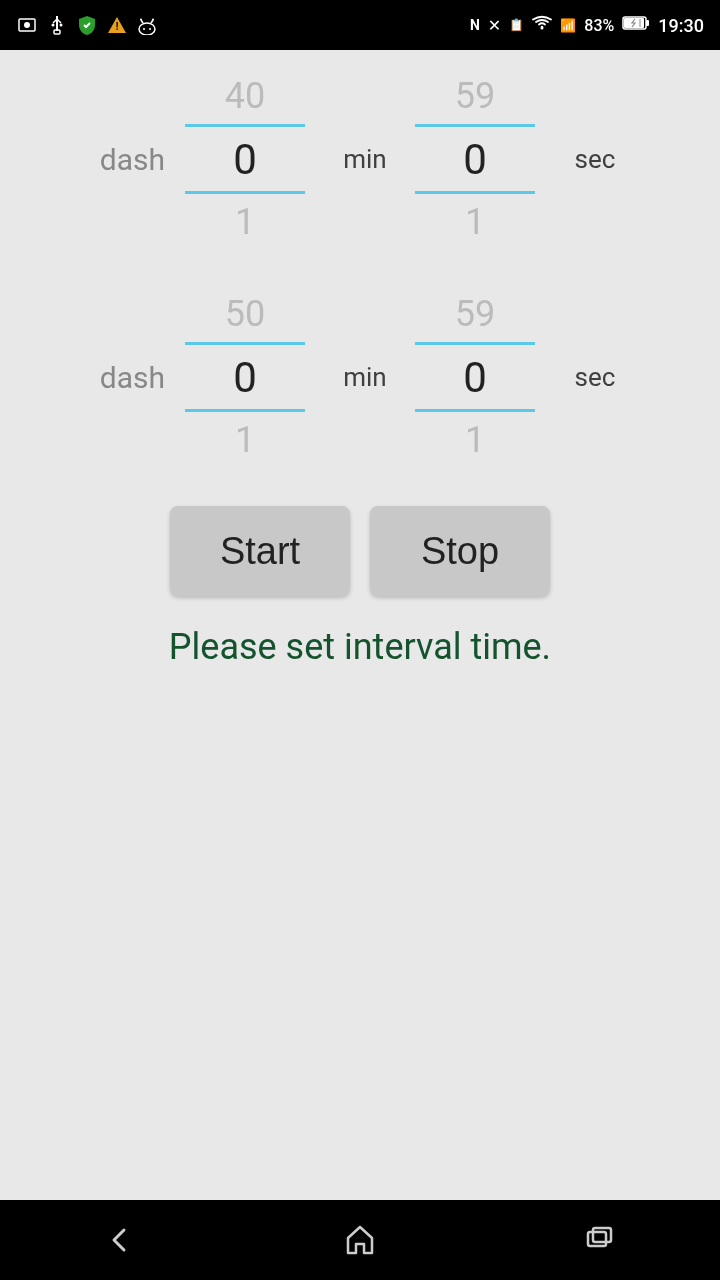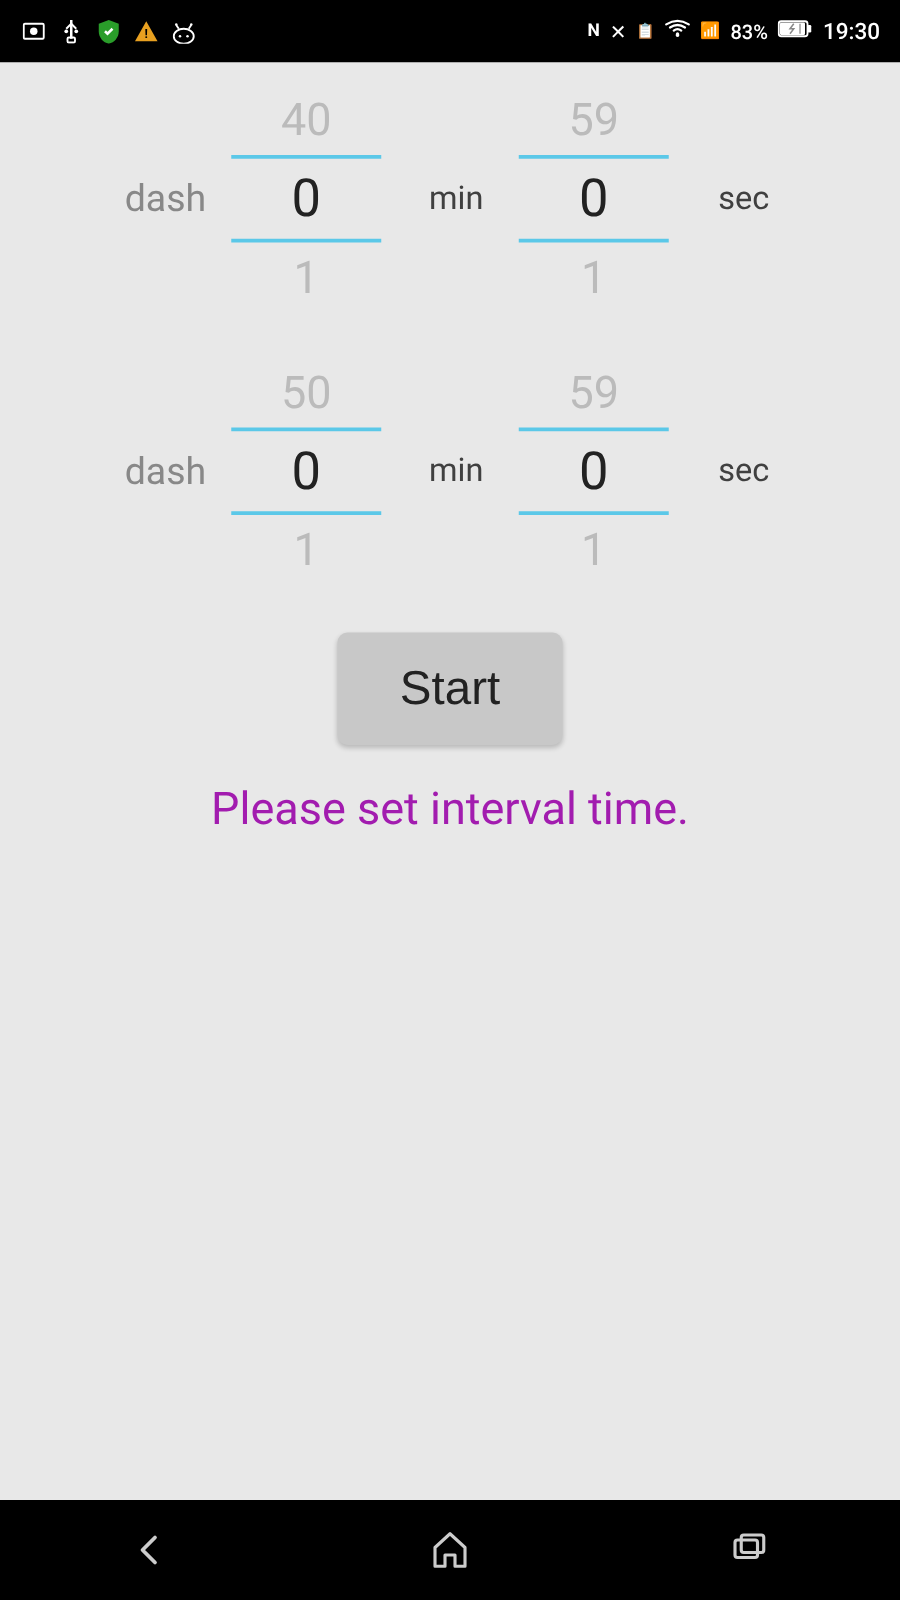--- a/index.html
+++ b/index.html
@@ -168,21 +168,21 @@
       cursor: pointer;
       display: flex;
       align-items: center;
       justify-content: center;
       box-shadow: 0 2px 4px rgba(0,0,0,0.2);
     }
 
     
     .message {
       font-size: 36px;
-      color: #a21caf;
+      color: #14532d;
       text-align: right;
       padding: 0 30px;
     }
 
     
     .bottom-nav {
       width: 100%;
       height: 80px;
       background: #000;
       display: flex;
@@ -336,20 +336,21 @@
         <div class="spinner-current-value">0</div>
         <div class="spinner-line-bottom"></div>
         <div class="spinner-next-value">1</div>
       </div>
       <div class="spinner-label-right">sec</div>
     </div>
   </div>
 
   <div class="buttons-row">
     <button class="btn">Start</button>
+    <button class="btn">Stop</button>
   </div>
 
   <div class="message">Please set interval time.</div>
 
 </div>
 
 <div class="bottom-nav">
   <div class="nav-btn">
     <svg class="back-arrow" viewBox="0 0 36 36" fill="none">
       <path d="M22 8 L12 18 L22 28" stroke="#ccc" stroke-width="3" stroke-linecap="round" stroke-linejoin="round"></path>

